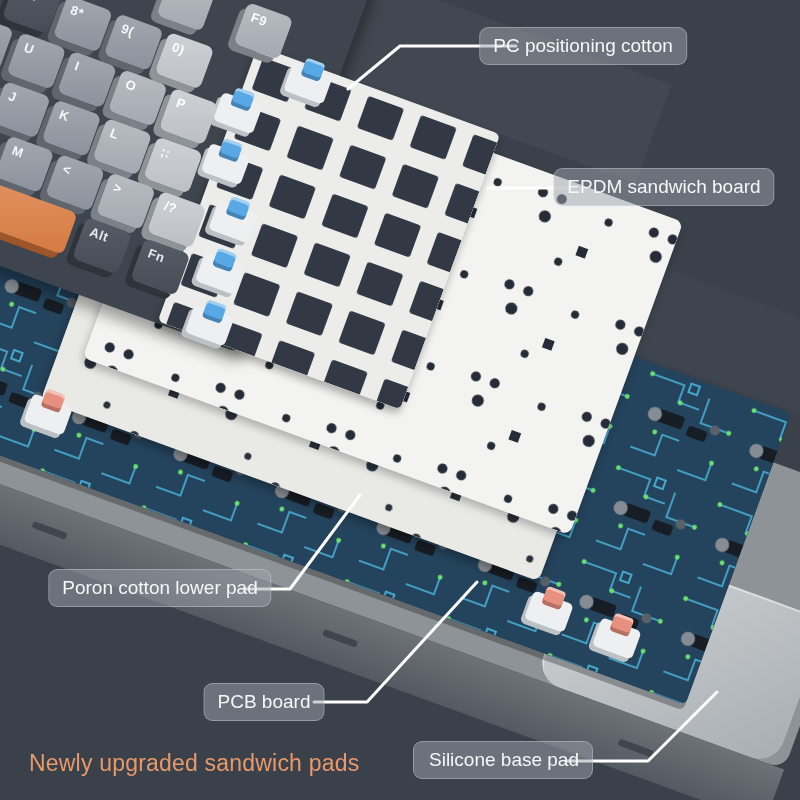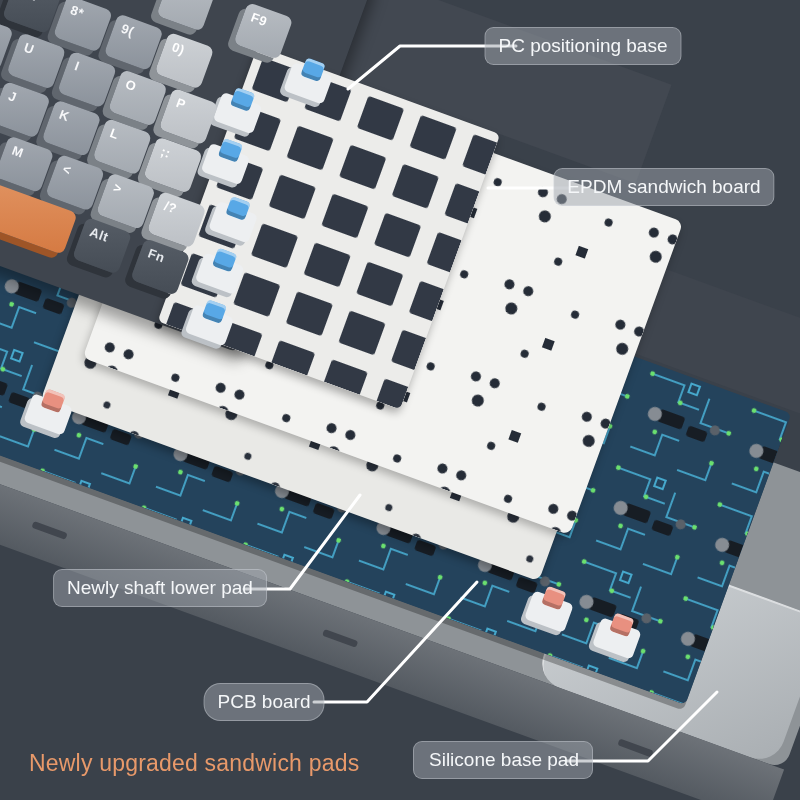--- a/index.html
+++ b/index.html
@@ -241,20 +241,20 @@
   </div>
 
   <svg class="leads" width="800" height="800" xmlns="http://www.w3.org/2000/svg" fill="none" stroke="#ffffff" stroke-width="3" stroke-linejoin="round" stroke-linecap="round">
     <polyline points="348,89 400,46 516,46"></polyline>
     <polyline points="488,188 572,188"></polyline>
     <polyline points="360,495 290,589 244,589"></polyline>
     <polyline points="477,582 367,702 314,702"></polyline>
     <polyline points="717,692 648,761 566,761"></polyline>
   </svg>
 
-  <div class="tag" style="left:583px;top:46px;">PC positioning base</div>
+  <div class="tag" style="left:583px;top:46px;">PC positioning cotton</div>
   <div class="tag" style="left:664px;top:187px;">EPDM sandwich board</div>
-  <div class="tag" style="left:160px;top:588px;">Newly shaft lower pad</div>
-  <div class="tag" style="left:264px;top:702px;border-radius:17px;">PCB board</div>
+  <div class="tag" style="left:160px;top:588px;">Poron cotton lower pad</div>
+  <div class="tag" style="left:264px;top:702px;">PCB board</div>
   <div class="tag" style="left:503px;top:760px;padding-left:15px;">Silicone base pad</div>
 
   <div class="caption" style="left: 29px; top: 750px; color: rgb(232, 153, 106);">Newly upgraded sandwich pads</div>
 </div>
 
 </body></html>

